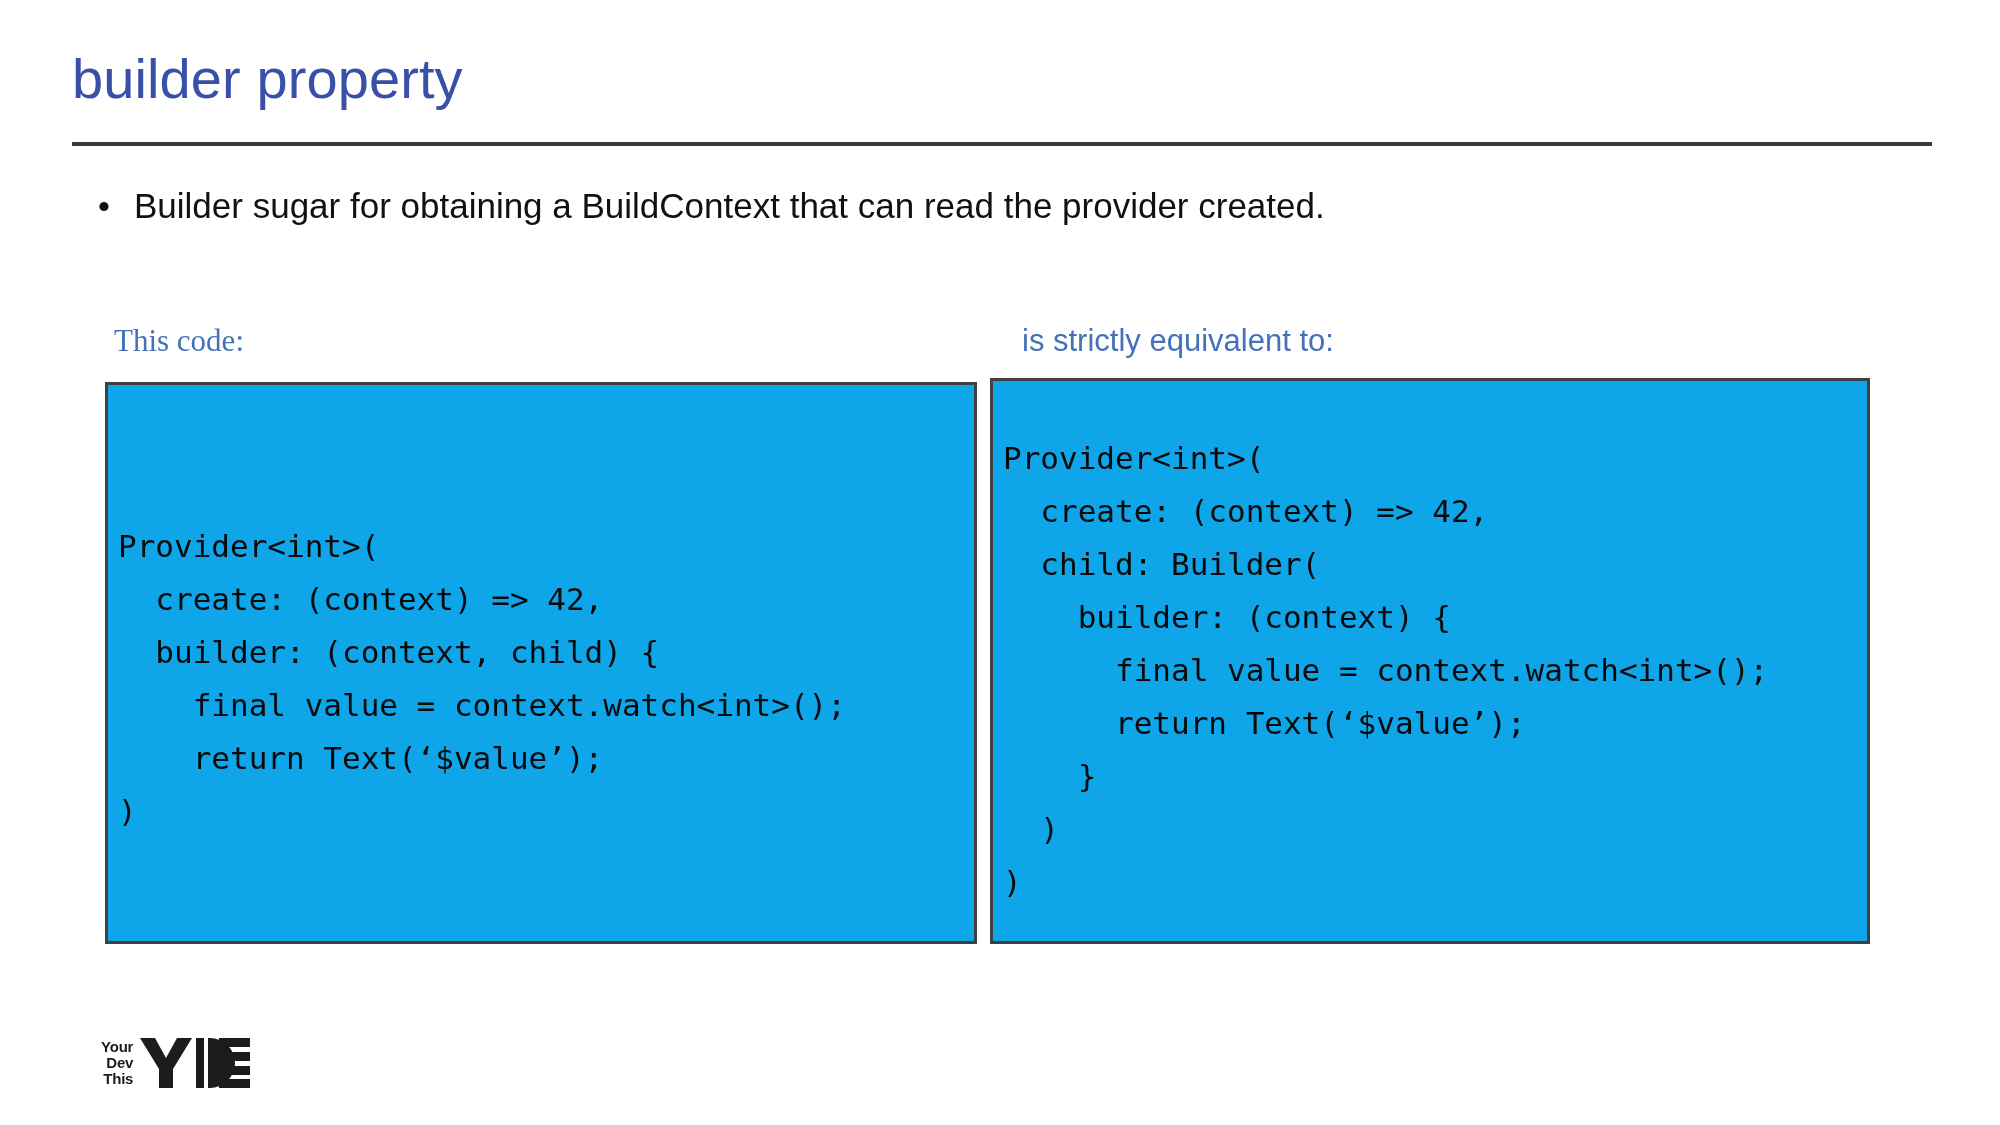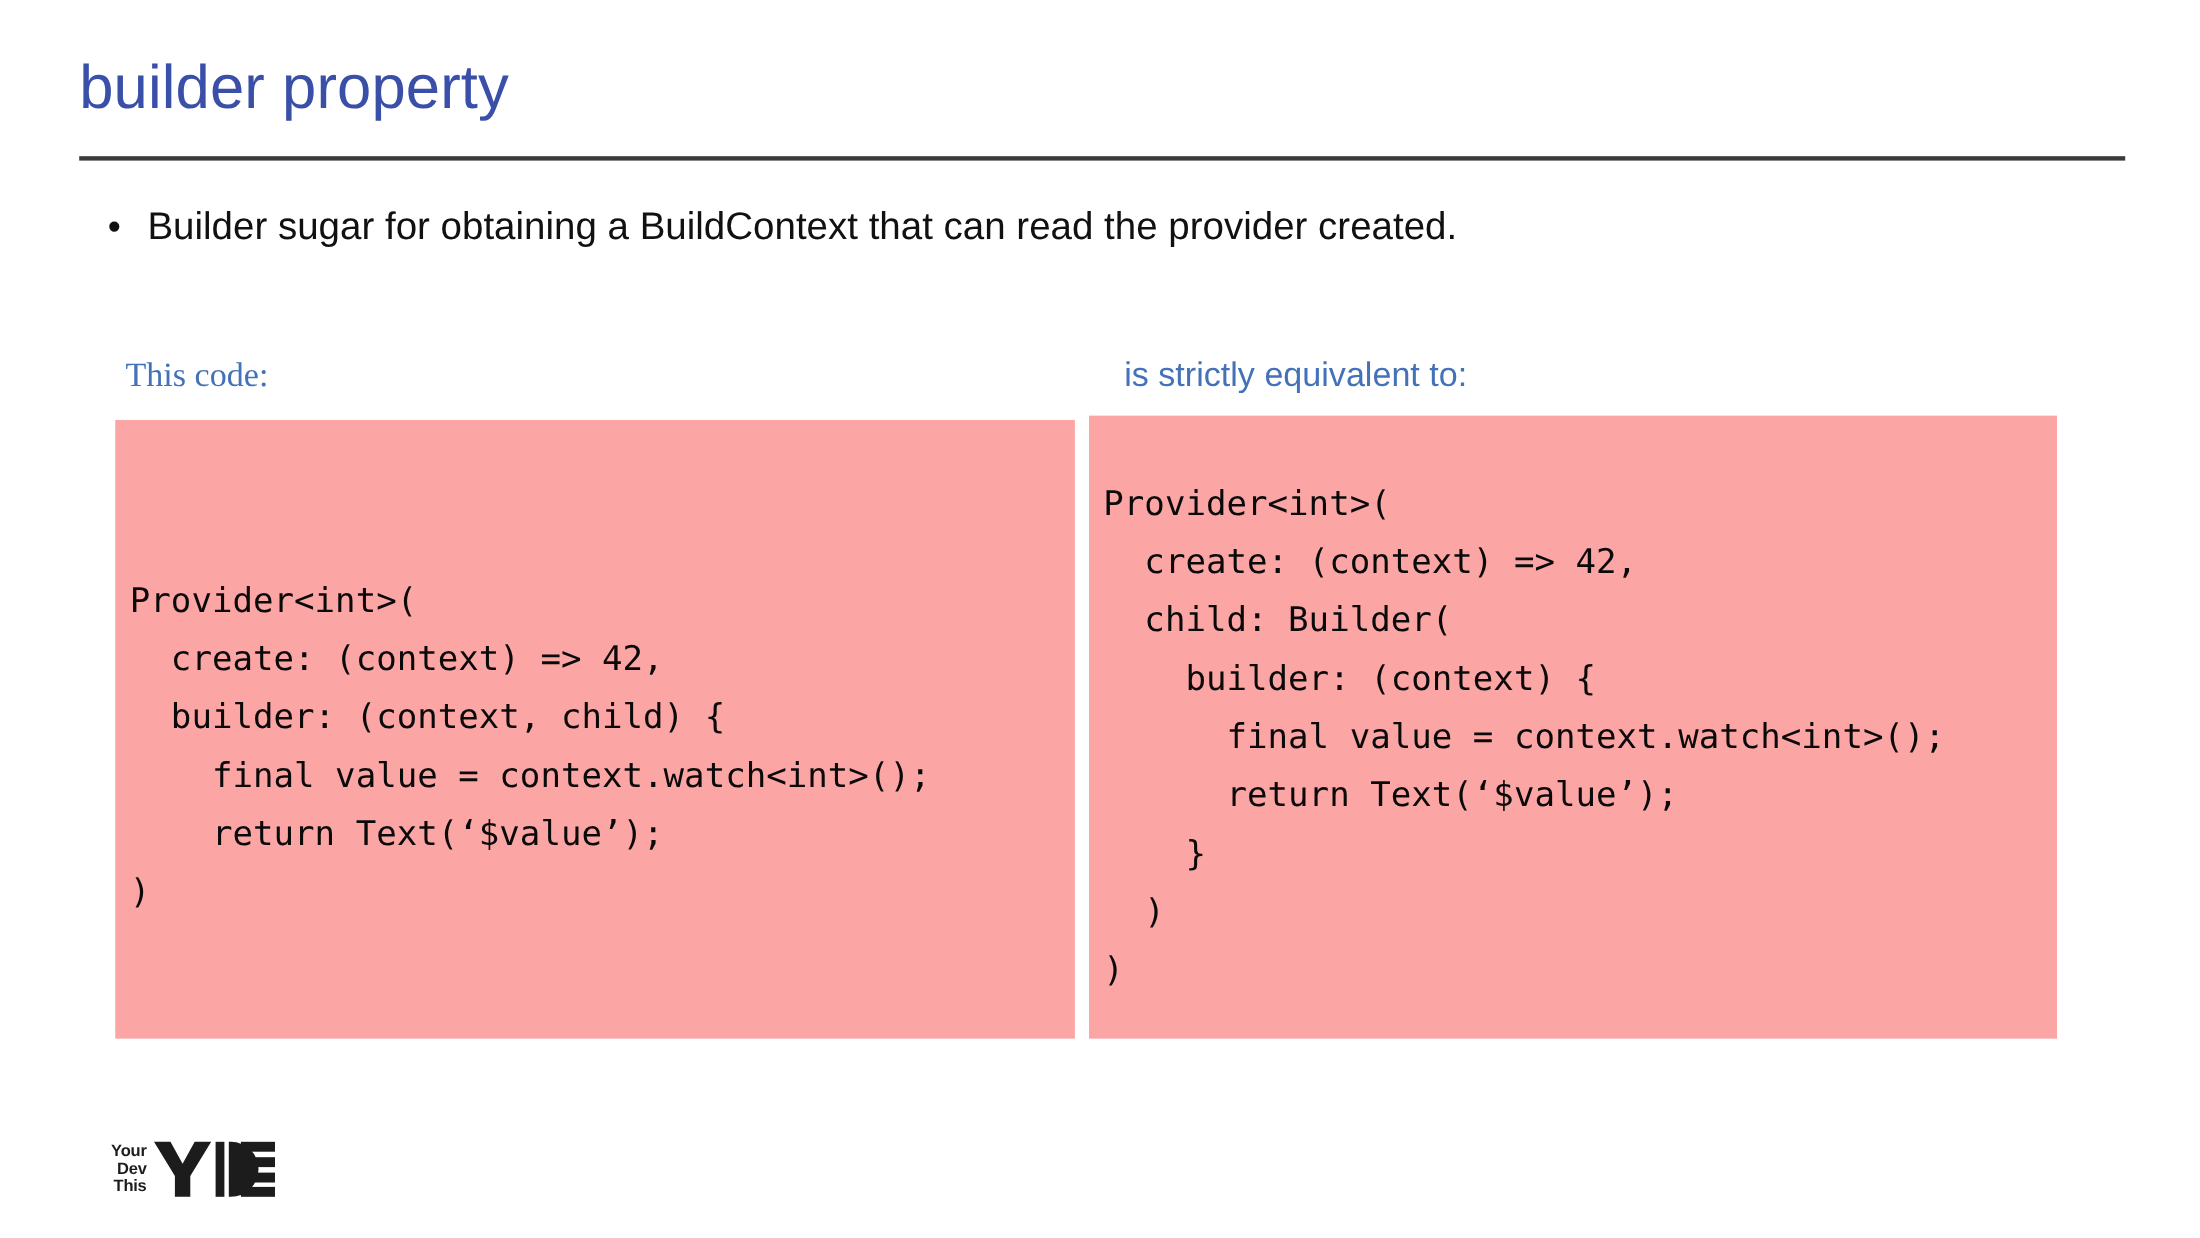--- a/index.html
+++ b/index.html
@@ -69,22 +69,22 @@
     color: #4472B8;
     white-space: nowrap;
   }
   #label-left  { left: 114px;  top: 322px; font-family: Liberation Serif, serif; }
   #label-right { left: 1000px; top: 322px; margin-left: 22px; }
 
   
   .code-box {
     position: absolute;
     box-sizing: border-box;
-    border: 3px solid #fca5a5;
-    background: #fca5a5;
+    border: 3px solid #404040;
+    background: #0ea5e9;
   }
   #code-box-left {
     left: 105px;
     top: 382px;
     width: 872px;
     height: 562px;
   }
   #code-box-right {
     left: 990px;
     top: 378px;

